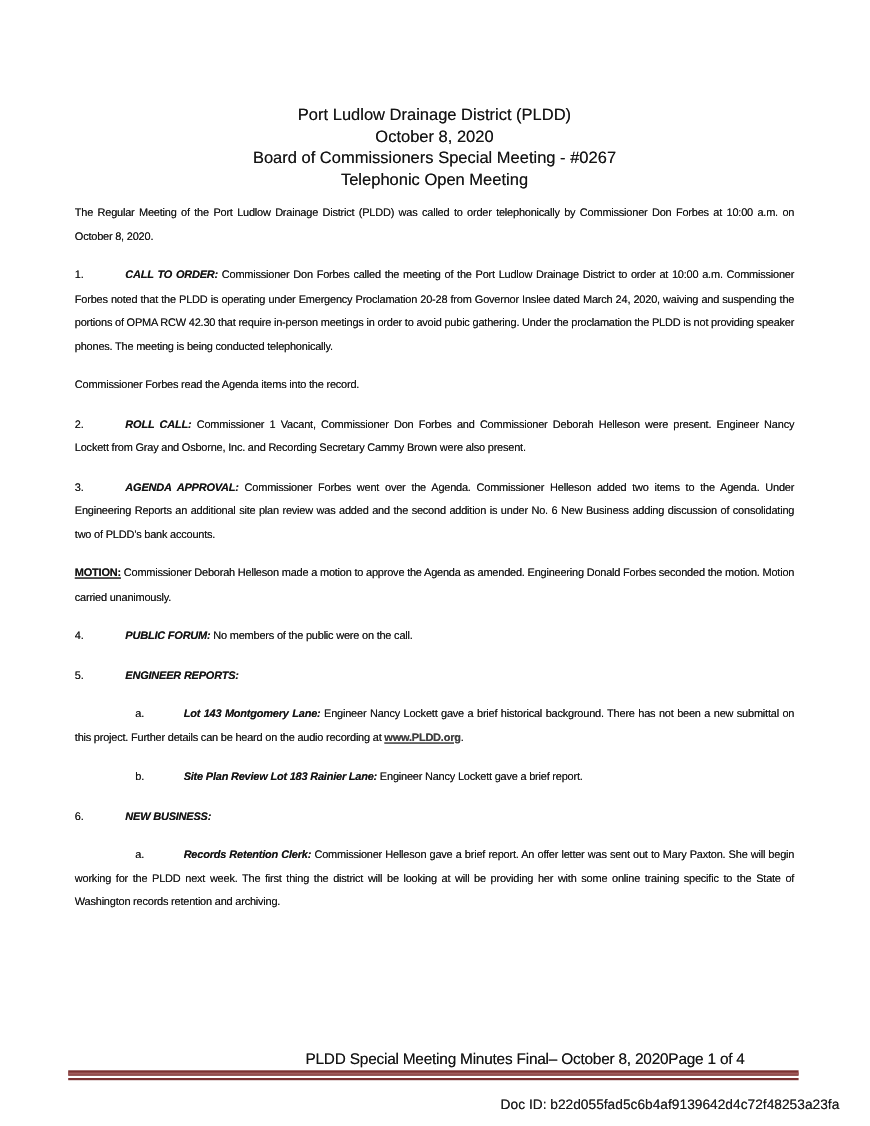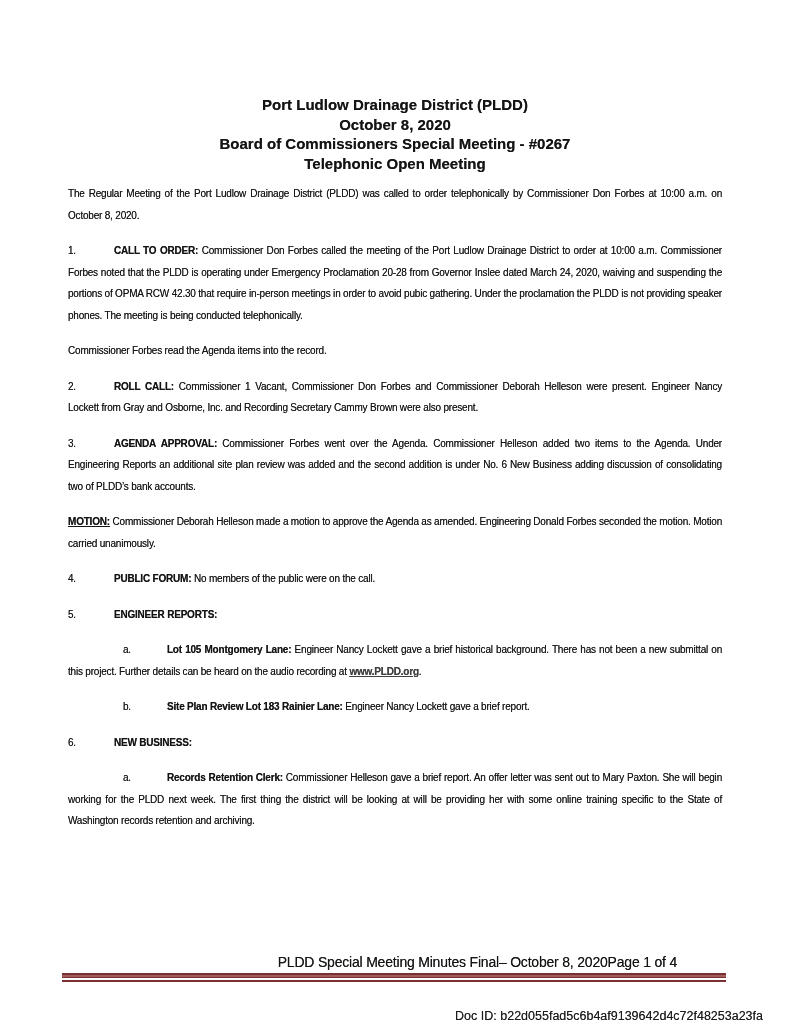--- a/index.html
+++ b/index.html
@@ -8,50 +8,50 @@
     width:791px;height:1024px;
     background:#ffffff;
     font-family:"Liberation Sans", sans-serif;
     color:#141414;
     overflow:hidden;
     text-shadow:0 0 0.5px rgba(0,0,0,0.65);
   }
   .content{padding:95px 69px 0 68px;}
   .title-block{
     text-align:center;
-    font-weight:bold;
+    font-weight:normal;
     font-size:15px;
     line-height:19.5px;
     margin:0 0 10px 0;
   }
   .para{
     font-size:10px;
     line-height:21.5px;
     letter-spacing:-0.2px;
     text-align:justify;
     margin:0 0 14px 0;
   }
   .sub{text-indent:55px;}
   .tab-num{display:inline-block;width:38px;}
   .tab-sub{display:inline-block;width:36px;}
-  .head{font-weight:bold;}
+  .head{font-weight:bold;font-style:italic;}
   .motion-label{font-weight:bold;text-decoration:underline;}
   .weblink{color:#404040;text-decoration:underline;cursor:pointer;font-weight:bold;}
   .footer-row{
     position:absolute;left:68px;right:114px;top:953px;
     display:flex;justify-content:flex-end;
     font-size:14px;line-height:18px;letter-spacing:-0.2px;
   }
   .rule{position:absolute;left:62px;width:664px;}
   .rule-thick{top:973px;height:5px;background:#7a3131;}
   .rule-mid{top:975px;height:1.5px;background:#a05b5b;}
   .rule-thin{top:980px;height:2px;background:#7a3131;}
   .doc-id{
     position:absolute;right:28px;top:997px;
-    font-size:12.5px;line-height:15px;color:#1c1c1c;margin-top:12px;
+    font-size:12.5px;line-height:15px;color:#1c1c1c;
   }
 </style>
 </head>
 <body>
 
 <div class="page">
   <div class="content">
 
     <div class="title-block">
       <div>Port Ludlow Drainage District (PLDD)</div>
@@ -69,21 +69,21 @@
     <p class="para"><span>2.</span><span class="tab-num"></span><span class="head">ROLL CALL:</span><span> Commissioner 1 Vacant, Commissioner Don Forbes and Commissioner Deborah Helleson were present. Engineer Nancy Lockett from Gray and Osborne, Inc. and Recording Secretary Cammy Brown were also present.</span></p>
 
     <p class="para"><span>3.</span><span class="tab-num"></span><span class="head">AGENDA APPROVAL:</span><span> Commissioner Forbes went over the Agenda. Commissioner Helleson added two items to the Agenda. Under Engineering Reports an additional site plan review was added and the second addition is under No. 6 New Business adding discussion of consolidating two of PLDD’s bank accounts.</span></p>
 
     <p class="para"><span class="motion-label">MOTION:</span><span> Commissioner Deborah Helleson made a motion to approve the Agenda as amended. Engineering Donald Forbes seconded the motion. Motion carried unanimously.</span></p>
 
     <p class="para"><span>4.</span><span class="tab-num"></span><span class="head">PUBLIC FORUM:</span><span> No members of the public were on the call.</span></p>
 
     <p class="para"><span>5.</span><span class="tab-num"></span><span class="head">ENGINEER REPORTS:</span></p>
 
-    <p class="para sub"><span>a.</span><span class="tab-sub"></span><span class="head">Lot 105 Montgomery Lane:</span><span> Engineer Nancy Lockett gave a brief historical background. There has not been a new submittal on this project. Further details can be heard on the audio recording at </span><a class="weblink">www.PLDD.org</a><span>.</span></p>
+    <p class="para sub"><span>a.</span><span class="tab-sub"></span><span class="head">Lot 143 Montgomery Lane:</span><span> Engineer Nancy Lockett gave a brief historical background. There has not been a new submittal on this project. Further details can be heard on the audio recording at </span><a class="weblink">www.PLDD.org</a><span>.</span></p>
 
     <p class="para sub"><span>b.</span><span class="tab-sub"></span><span class="head">Site Plan Review Lot 183 Rainier Lane:</span><span> Engineer Nancy Lockett gave a brief report.</span></p>
 
     <p class="para"><span>6.</span><span class="tab-num"></span><span class="head">NEW BUSINESS:</span></p>
 
     <p class="para sub"><span>a.</span><span class="tab-sub"></span><span class="head">Records Retention Clerk:</span><span> Commissioner Helleson gave a brief report. An offer letter was sent out to Mary Paxton. She will begin working for the PLDD next week. The first thing the district will be looking at will be providing her with some online training specific to the State of Washington records retention and archiving.</span></p>
 
   </div>
 
   <div class="footer-row">

